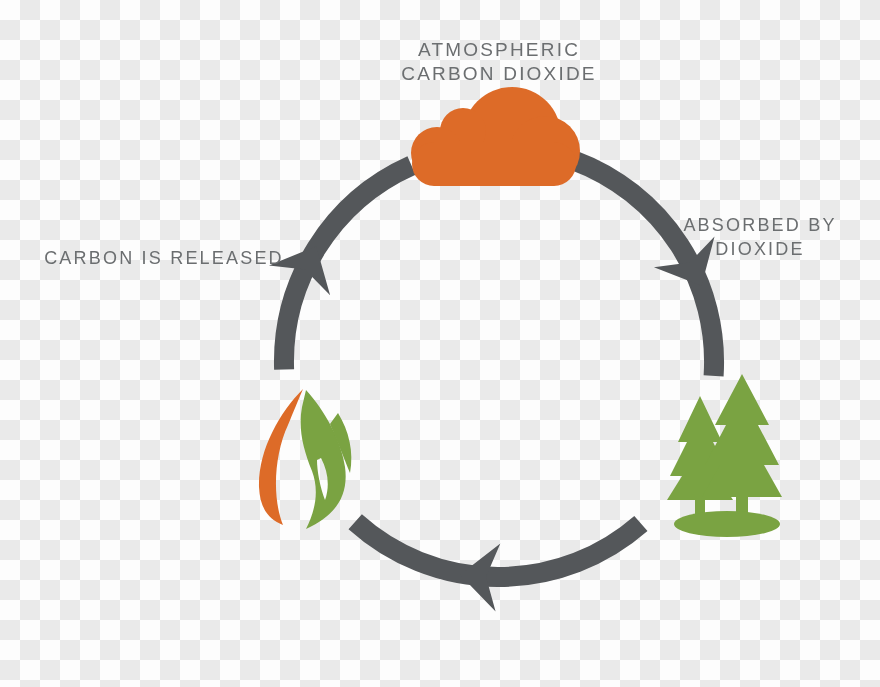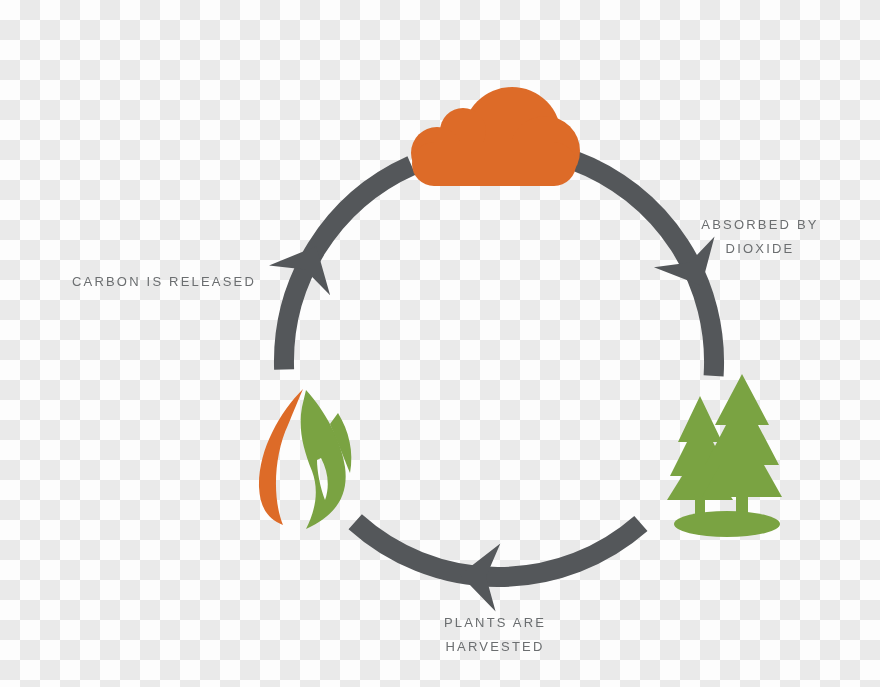--- a/index.html
+++ b/index.html
@@ -20,31 +20,31 @@
   }
   .stage{position:absolute;inset:0;}
   svg{position:absolute;left:0;top:0;}
   .fill-gray{fill:var(--arrow-gray);}
   .stroke-gray{stroke:var(--arrow-gray);fill:none;stroke-width:20;stroke-linecap:butt;}
   .fill-orange{fill:var(--orange);}
   .fill-green{fill:var(--green);}
   .label{
     position:absolute;
     color:var(--text-gray);
-    font-size:13px;
+    font-size:18px;
     letter-spacing:2.2px;
     line-height:24px;
     text-align:center;
     transform:translateX(-50%);
     white-space:nowrap;
   }
   .label span{display:block;}
   #label-top{left:499px;top:38px;font-size:19px;}
   #label-right{left:760px;top:213px;}
-  #label-left{left:164px;top:246px;margin-top:24px;}
+  #label-left{left:164px;top:246px;}
   #label-bottom{left:495px;top:611px;}
 </style>
 </head>
 <body>
 
 <div class="stage">
 
   <svg width="880" height="687" viewBox="0 0 880 687">
 
     <g>
@@ -78,29 +78,27 @@
 
     <g>
       <path class="fill-orange" d="M 303,389 C 280,412 258,450 259,487 C 260,508 268,519 283,525 C 272,498 274,455 288,425 C 293,413 299,398 303,389 Z"></path>
       <path class="fill-green" fill-rule="evenodd" d="M 306,390 C 325,411 341,440 345,467 C 349,496 335,516 306,529 C 316,509 319,490 312,471 C 303,449 298,428 302,407 Z
            M 321,458 C 328,471 330,486 325,500 C 320,487 317,471 317,460 Z"></path>
       <path class="fill-green" d="M 338,413 C 349,431 354,452 350,473 C 344,458 336,438 330,424 Z"></path>
     </g>
   </svg>
 
   <div class="label" id="label-top">
+    <span>ATMOSPHERIC</span>
+    <span>CARBON DIOXIDE</span>
   </div>
 
   <div class="label" id="label-right">
     <span>ABSORBED BY</span>
     <span>DIOXIDE</span>
   </div>
 
-  <div class="label" id="label-bottom">
-    <span>PLANTS ARE</span>
-    <span>HARVESTED</span>
-  </div>
 
   <div class="label" id="label-left">
     <span>CARBON IS RELEASED</span>
   </div>
 
 </div>
 
 </body></html>

